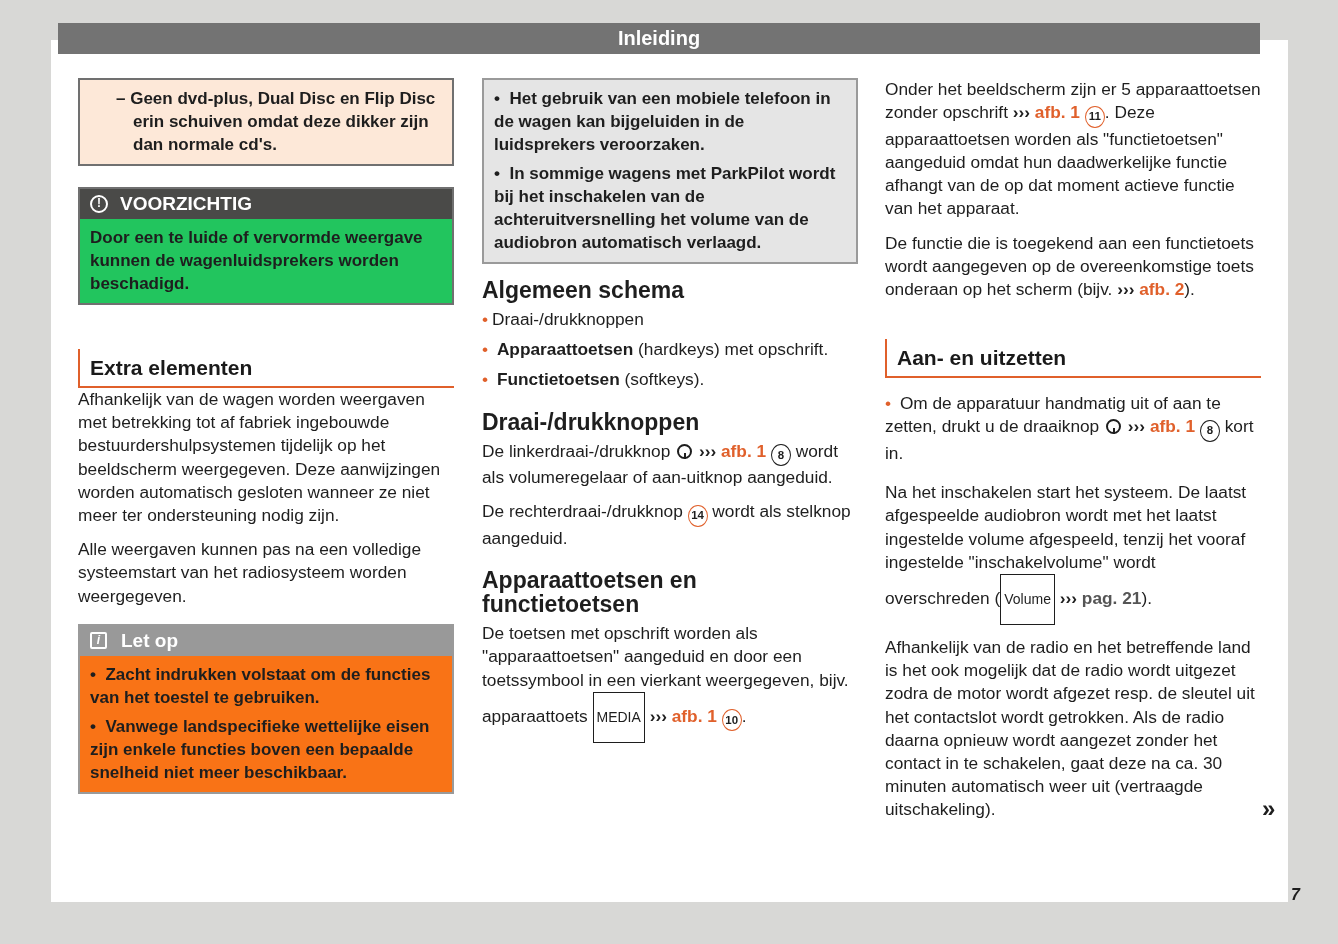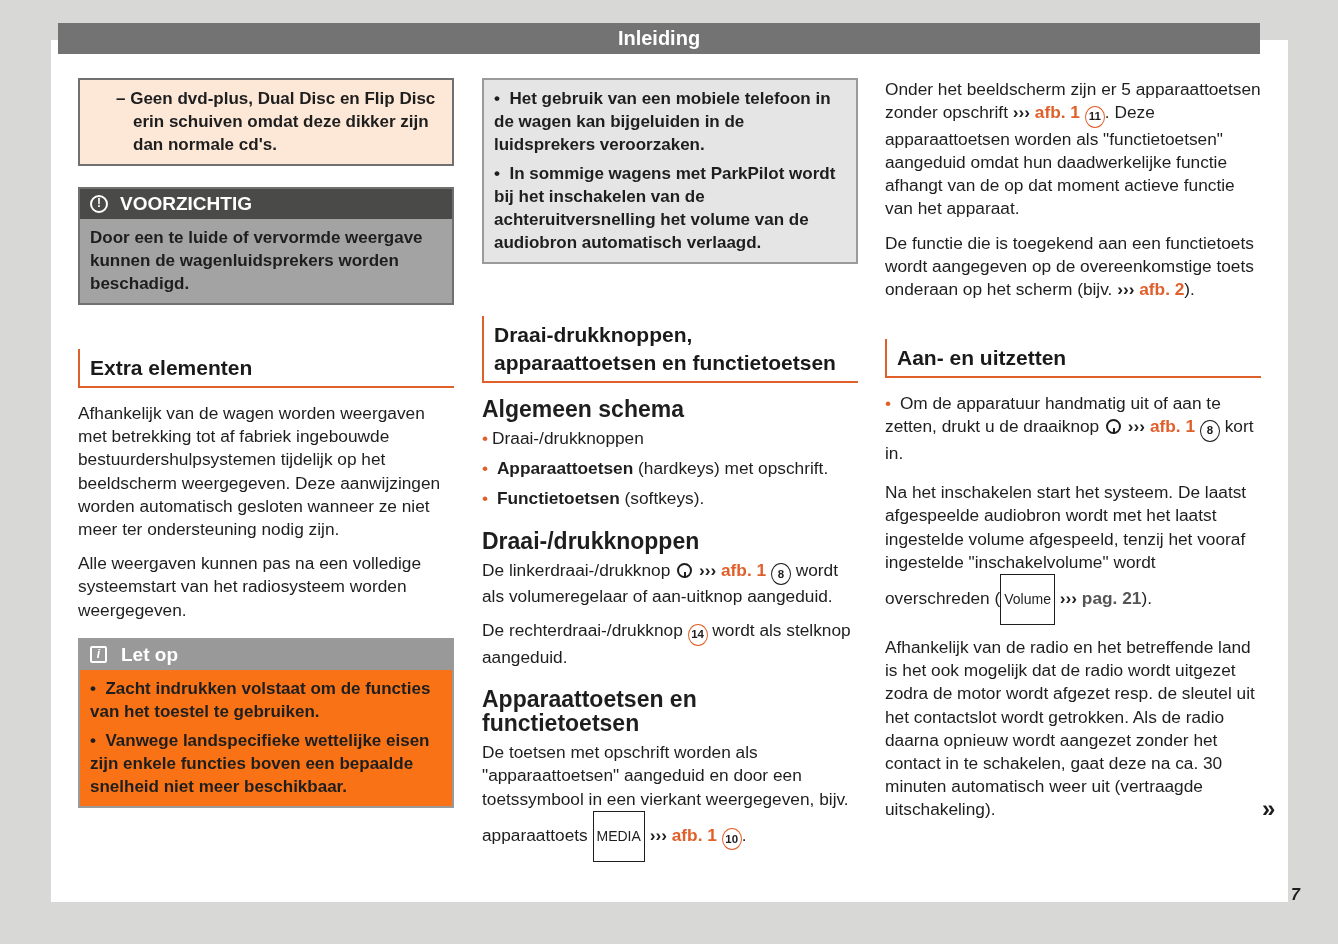--- a/index.html
+++ b/index.html
@@ -64,21 +64,21 @@
       font-size: 19px;
       padding-left: 10px;
     }
     .callout-warn .callout-head { background: #4a4a48; }
     .callout-info { border-color: #9a9a9a; }
     .callout-info .callout-head { background: #999999; }
     .callout-body {
       padding: 7px 10px 8px 10px;
       font-weight: bold; font-size: 17px; line-height: 23px;
     }
-    .callout-warn .callout-body { background: #a3a3a3; }
+    .callout-warn .callout-body { background: #22c55e; }
     .callout-info .callout-body { background: #f97316; }
     .callout-body p + p { margin-top: 6px; }
     .icon-circle {
       display: inline-flex; align-items: center; justify-content: center;
       width: 18px; height: 18px;
       border: 2px solid #fff; border-radius: 50%;
       font-size: 12px; font-weight: bold;
       margin-right: 12px;
     }
     .icon-square {
@@ -167,42 +167,41 @@
   <div class="callout callout-warn" style="margin-top:21px;">
     <div class="callout-head">
       <span class="icon-circle">!</span>
       <span>VOORZICHTIG</span>
     </div>
     <div class="callout-body">Door een te luide of vervormde weergave kunnen de wagenluidsprekers worden beschadigd.</div>
   </div>
 
   <div class="section-heading" style="margin-top:44px;">Extra elementen</div>
 
-  <p class="body" style="margin-top:14px;">Afhankelijk van de wagen worden weergaven met betrekking tot af fabriek ingebouwde bestuurdershulpsystemen tijdelijk op het beeldscherm weergegeven. Deze aanwijzingen worden automatisch gesloten wanneer ze niet meer ter ondersteuning nodig zijn.</p>
+  <p class="body" style="">Afhankelijk van de wagen worden weergaven met betrekking tot af fabriek ingebouwde bestuurdershulpsystemen tijdelijk op het beeldscherm weergegeven. Deze aanwijzingen worden automatisch gesloten wanneer ze niet meer ter ondersteuning nodig zijn.</p>
   <p class="body">Alle weergaven kunnen pas na een volledige systeemstart van het radiosysteem worden weergegeven.</p>
 
   <div class="callout callout-info" style="margin-top:16px;">
     <div class="callout-head">
       <span class="icon-square">i</span>
       <span>Let op</span>
     </div>
     <div class="callout-body">
       <p>• &nbsp;<span>Zacht indrukken volstaat om de functies van het toestel te gebruiken.</span></p>
       <p>• &nbsp;<span>Vanwege landspecifieke wettelijke eisen zijn enkele functies boven een bepaalde snelheid niet meer beschikbaar.</span></p>
     </div>
   </div>
 </div>
 
 <div class="col col2">
   <div class="box box-gray">
     <p>• &nbsp;<span>Het gebruik van een mobiele telefoon in de wagen kan bijgeluiden in de luidsprekers veroorzaken.</span></p>
     <p>• &nbsp;<span>In sommige wagens met ParkPilot wordt bij het inschakelen van de achteruitversnelling het volume van de audiobron automatisch verlaagd.</span></p>
   </div>
 
-  <div class="section-heading" style="margin-top:52px;">Draai-drukknoppen, apparaattoetsen en functietoetsen</div>
 
   <div class="subheading" style="margin-top:14px;">Algemeen schema</div>
   <p class="list-item"><span class="bullet">•</span><b></b><span>Draai-/drukknoppen</span></p>
   <p class="list-item"><span class="bullet">•</span> <b>Apparaattoetsen</b><span> (hardkeys) met opschrift.</span></p>
   <p class="list-item"><span class="bullet">•</span> <b>Functietoetsen</b><span> (softkeys).</span></p>
 
   <div class="subheading" style="margin-top:18px;">Draai-/drukknoppen</div>
   <p class="body">
     <span>De linkerdraai-/drukknop </span><span class="knob-icon"></span>
     <span class="ref-arrow">›››</span>

